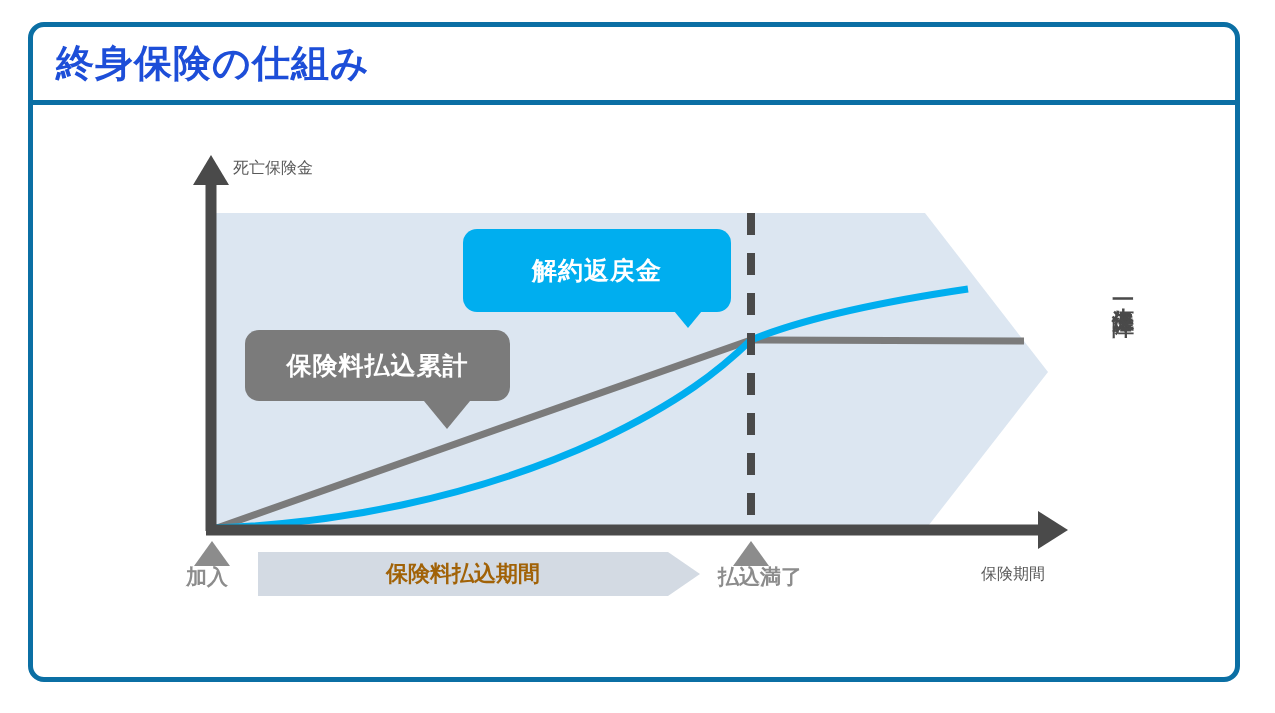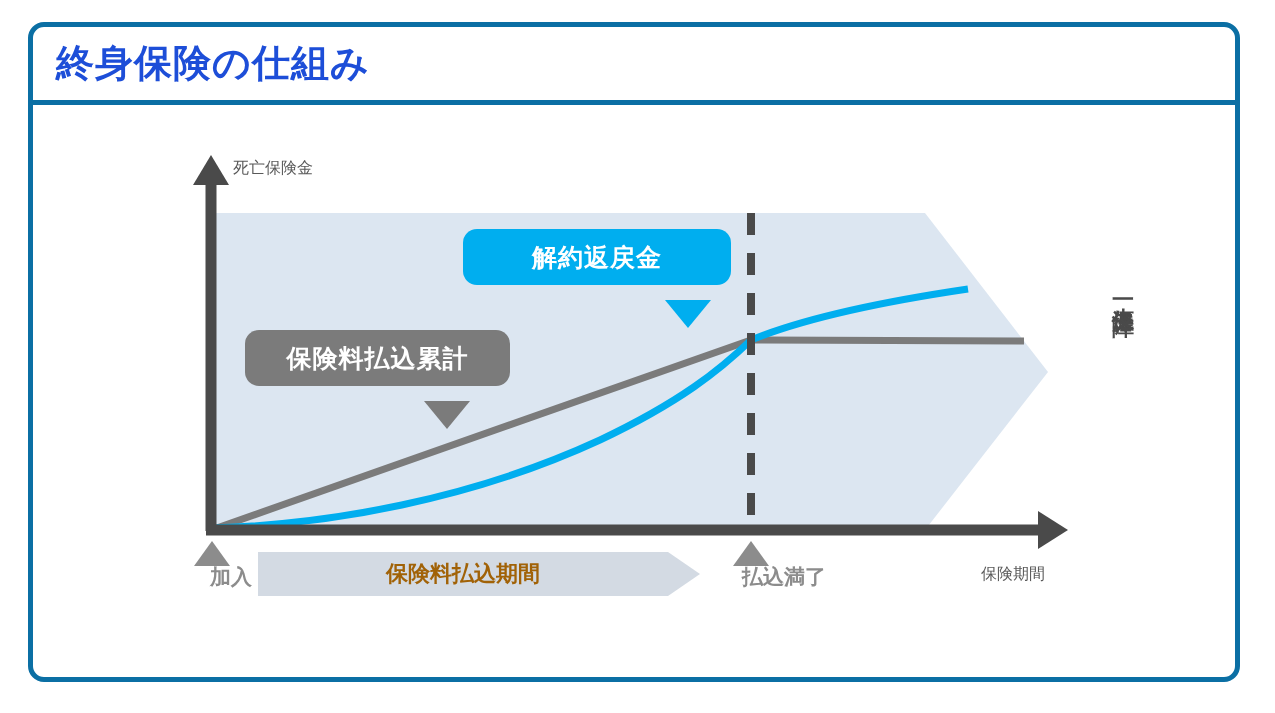--- a/index.html
+++ b/index.html
@@ -66,28 +66,28 @@
     display: flex;
     align-items: center;
     justify-content: center;
     letter-spacing: 1px;
     white-space: nowrap;
   }
   #callout-surrender {
     left: 463px;
     top: 229px;
     width: 268px;
-    height: 56px;
+    height: 83px;
     background: #00AEEF;
   }
   #callout-premium {
     left: 245px;
     top: 330px;
     width: 265px;
-    height: 56px;
+    height: 71px;
     background: #7B7B7B;
   }
   .tail {
     position: absolute;
     width: 0;
     height: 0;
     border-left: 23px solid transparent;
     border-right: 23px solid transparent;
   }
   #tail-surrender {
@@ -127,21 +127,20 @@
     text-orientation: upright;
     letter-spacing: 2px;
     line-height: 30px;
   }
   .marker-label {
     position: absolute;
     color: #8C8C8C;
     font-size: 21px;
     font-weight: bold;
     white-space: nowrap;
-    margin-left: 24px;
   }
   #label-enroll {
     left: 186px;
     top: 563px;
   }
   #label-paidup {
     left: 718px;
     top: 563px;
   }
   #label-payment-period {

